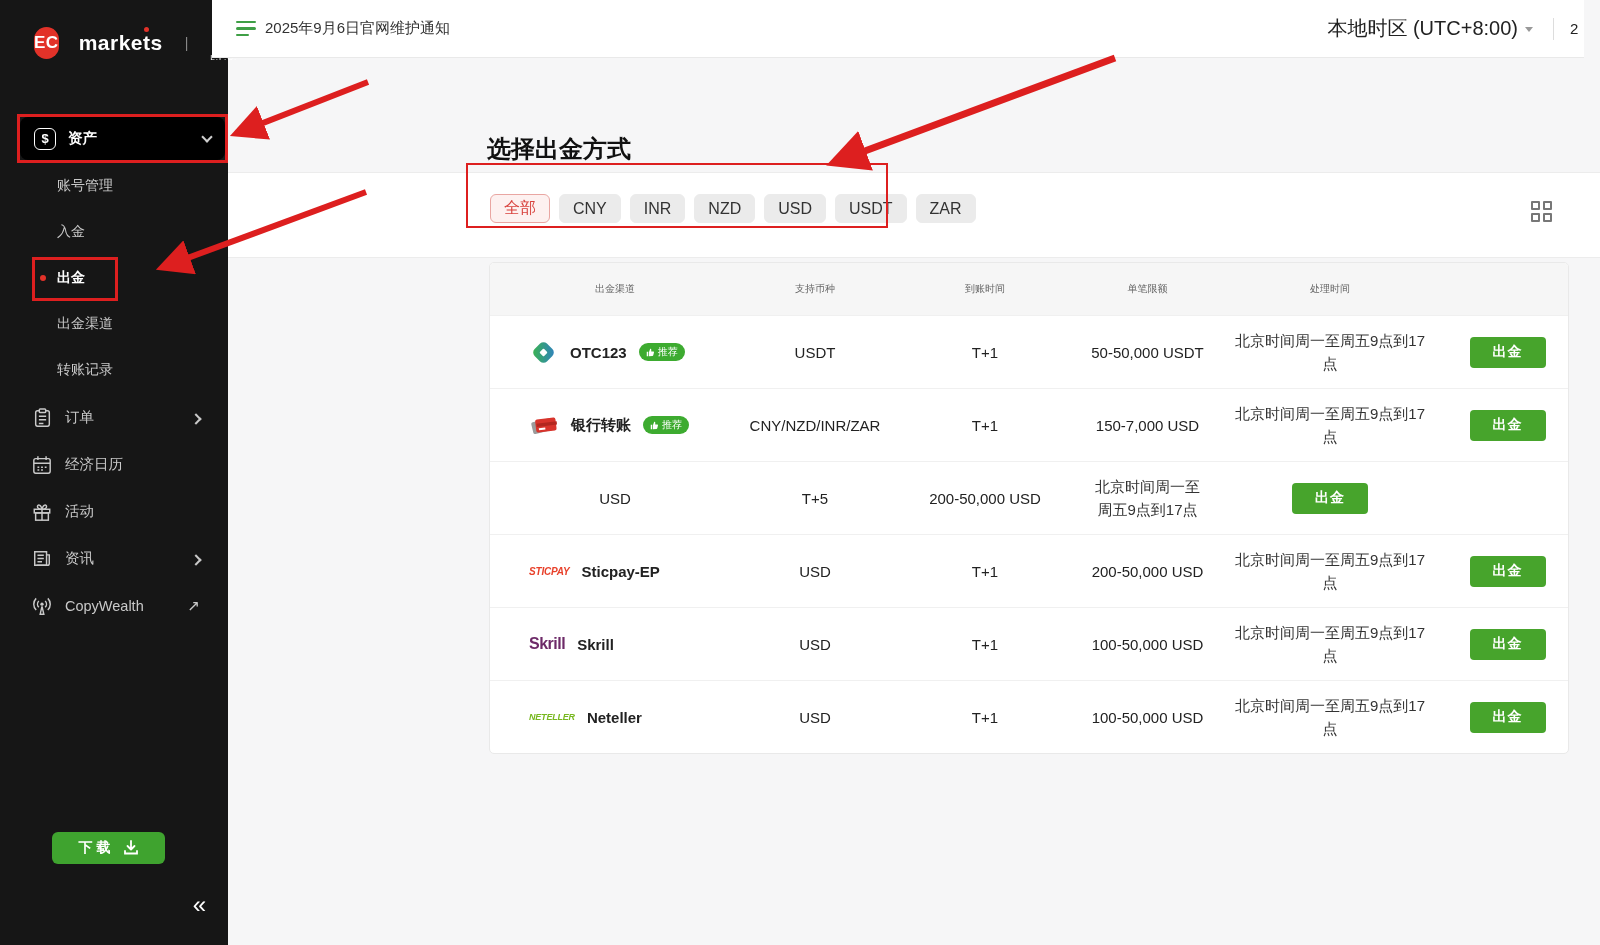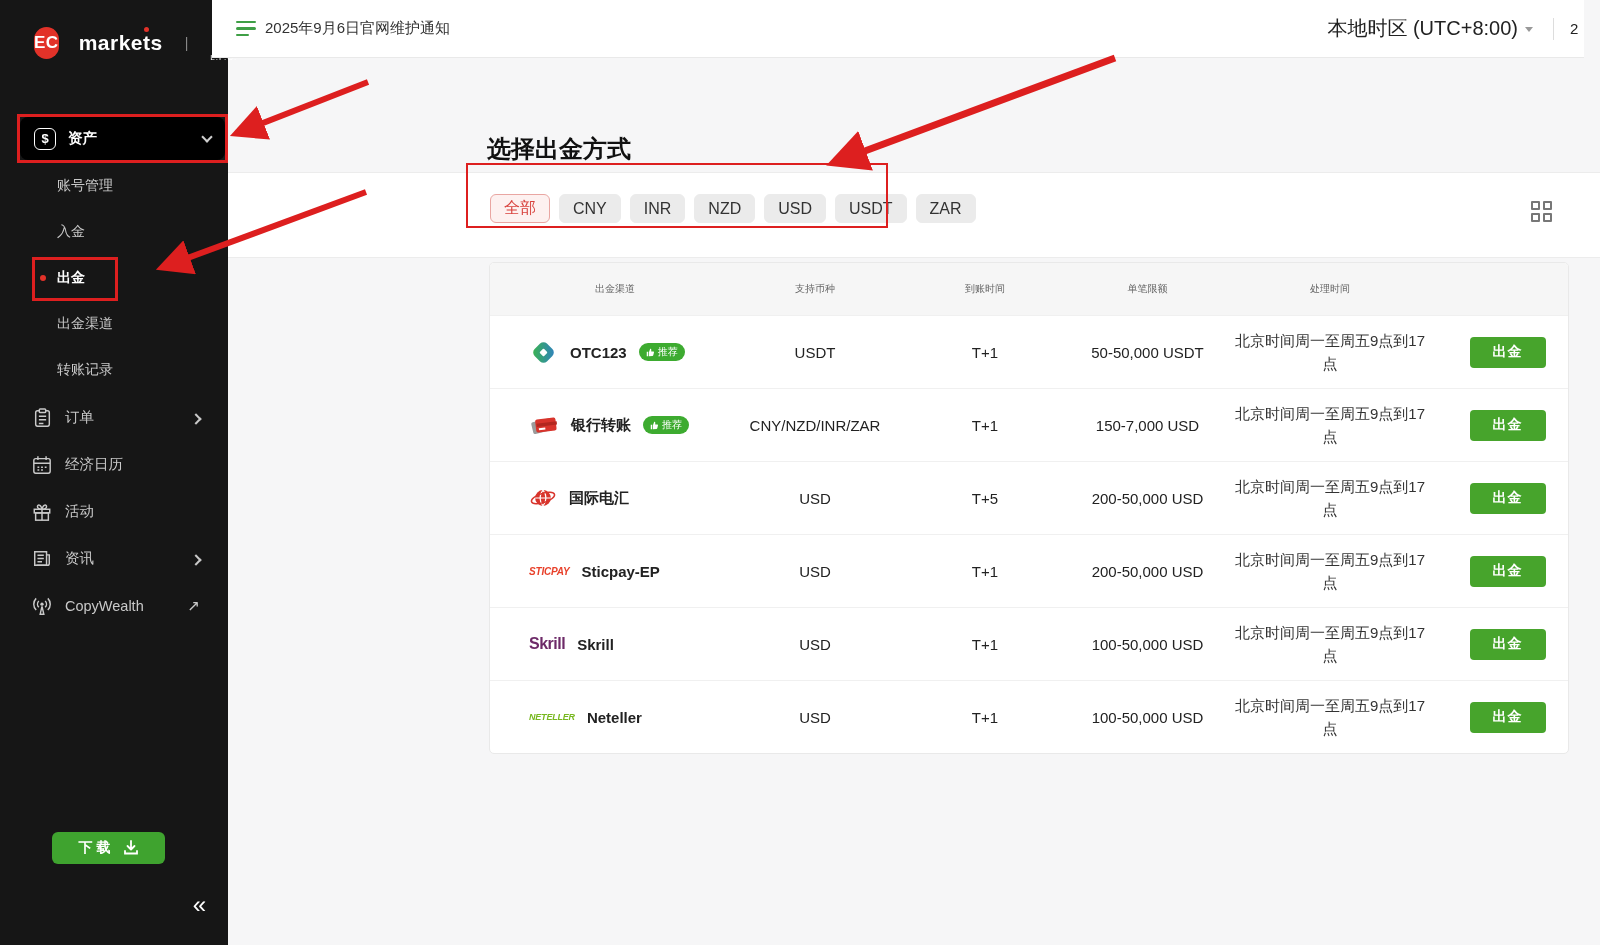--- a/index.html
+++ b/index.html
@@ -333,31 +333,20 @@
           <div class="cell">CNY/NZD/INR/ZAR</div>
           <div class="cell">T+1</div>
           <div class="cell">150-7,000 USD</div>
           <div class="cell cell-processing">北京时间周一至周五9点到17点</div>
           <div class="cell">
             <button class="wd-btn">出金</button>
           </div>
         </div>
 
         <div class="t-row">
-          <div class="cell cell-channel">
-            <span class="ch-logo">
-              <svg width="28" height="26" viewBox="0 0 30 28">
-                <circle cx="15" cy="14" r="8.5" fill="#d8342c"></circle>
-                <path d="M15 5.5a13 13 0 010 17M15 5.5a13 13 0 000 17M6.5 14h17" stroke="#fff" stroke-width="1.3" fill="none"></path>
-                <ellipse cx="15" cy="14" rx="13" ry="5" fill="none" stroke="#d8342c" stroke-width="1.6" transform="rotate(-18 15 14)"></ellipse>
-              </svg>
-            </span>
-            <span class="ch-name">国际电汇</span>
-
-          </div>
           <div class="cell">USD</div>
           <div class="cell">T+5</div>
           <div class="cell">200-50,000 USD</div>
           <div class="cell cell-processing">北京时间周一至周五9点到17点</div>
           <div class="cell">
             <button class="wd-btn">出金</button>
           </div>
         </div>
 
         <div class="t-row">

